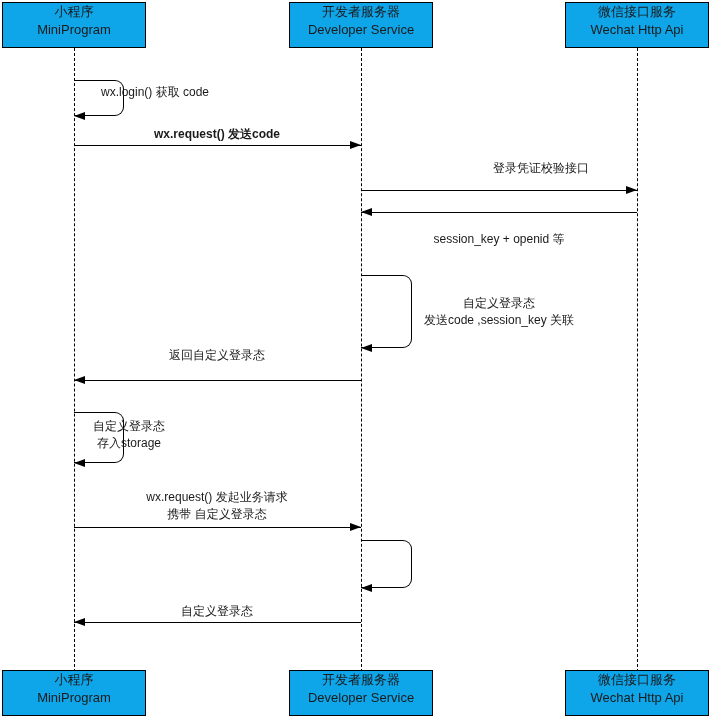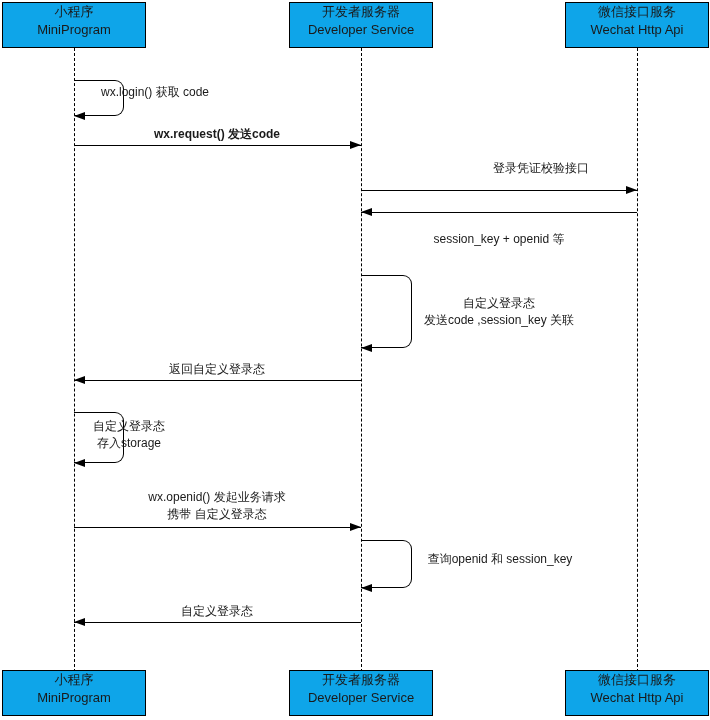--- a/index.html
+++ b/index.html
@@ -131,42 +131,41 @@
 
   <div class="loop" style="left:361px; top:275px; width:51px; height:73px;"></div>
   <div class="arrowhead left" style="left:361px; top:343.5px;"></div>
   <div class="msg-label center" style="left:499px; top:295px;">
     <div>自定义登录态</div>
     <div>发送code ,session_key 关联</div>
   </div>
 
   <div class="msg" style="left:74px; top:380px; width:287px;"></div>
   <div class="arrowhead left" style="left:74px; top:375.5px;"></div>
-  <div class="msg-label center" style="left:217px; top:361px;">
+  <div class="msg-label center" style="left:217px; top:347px;">
     <div>返回自定义登录态</div>
   </div>
 
   <div class="loop" style="left:74px; top:412px; width:50px; height:51px;"></div>
   <div class="arrowhead left" style="left:74px; top:458.5px;"></div>
   <div class="msg-label center" style="left:129px; top:418px;">
     <div>自定义登录态</div>
     <div>存入storage</div>
   </div>
 
   <div class="msg" style="left:74px; top:527px; width:287px;"></div>
   <div class="arrowhead right" style="left:350px; top:522.5px;"></div>
   <div class="msg-label center" style="left:217px; top:489px;">
-    <div>wx.openid() 发起业务请求</div>
+    <div>wx.request() 发起业务请求</div>
     <div>携带 自定义登录态</div>
   </div>
 
   <div class="loop" style="left:361px; top:540px; width:51px; height:48px;"></div>
   <div class="arrowhead left" style="left:361px; top:583.5px;"></div>
   <div class="msg-label center" style="left:500px; top:551px;">
-    <div>查询openid 和 session_key</div>
   </div>
 
   <div class="msg" style="left:74px; top:622px; width:287px;"></div>
   <div class="arrowhead left" style="left:74px; top:617.5px;"></div>
   <div class="msg-label center" style="left:217px; top:603px;">
     <div>自定义登录态</div>
   </div>
 
   <div class="lifeline-box" style="left:2px; top:670px; width:144px; height:46px;">
     <span class="ln1">小程序</span>

